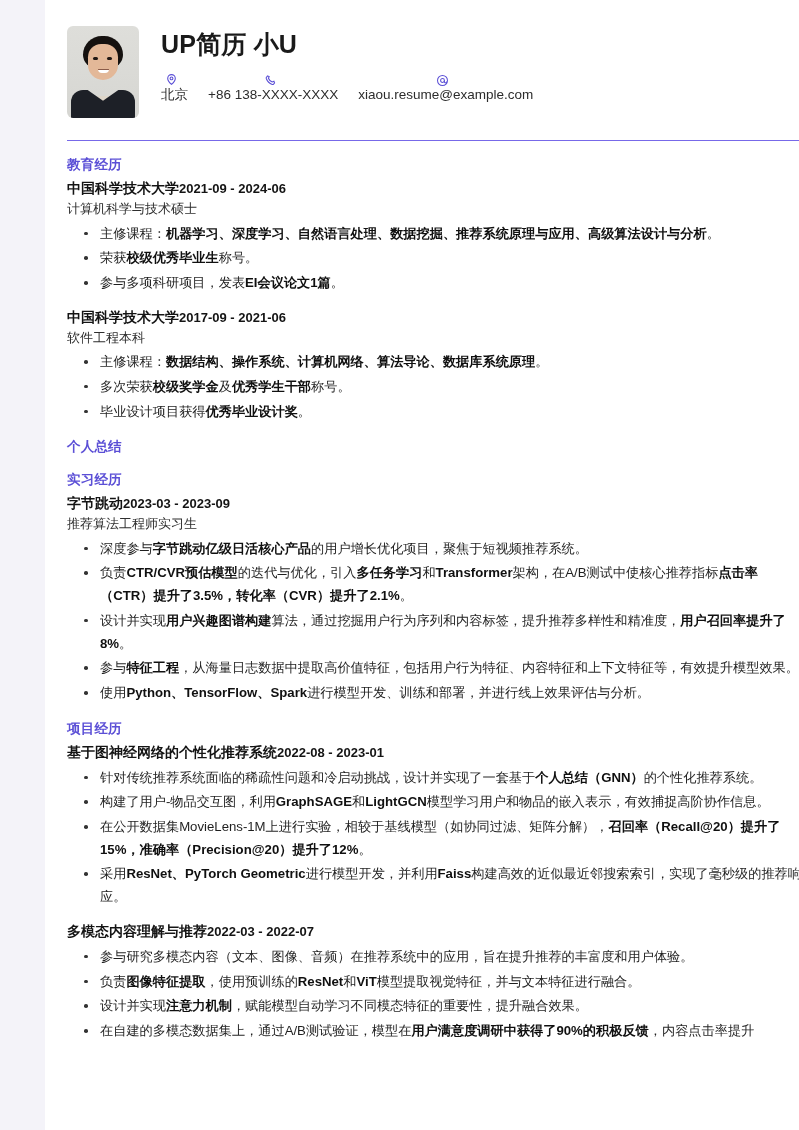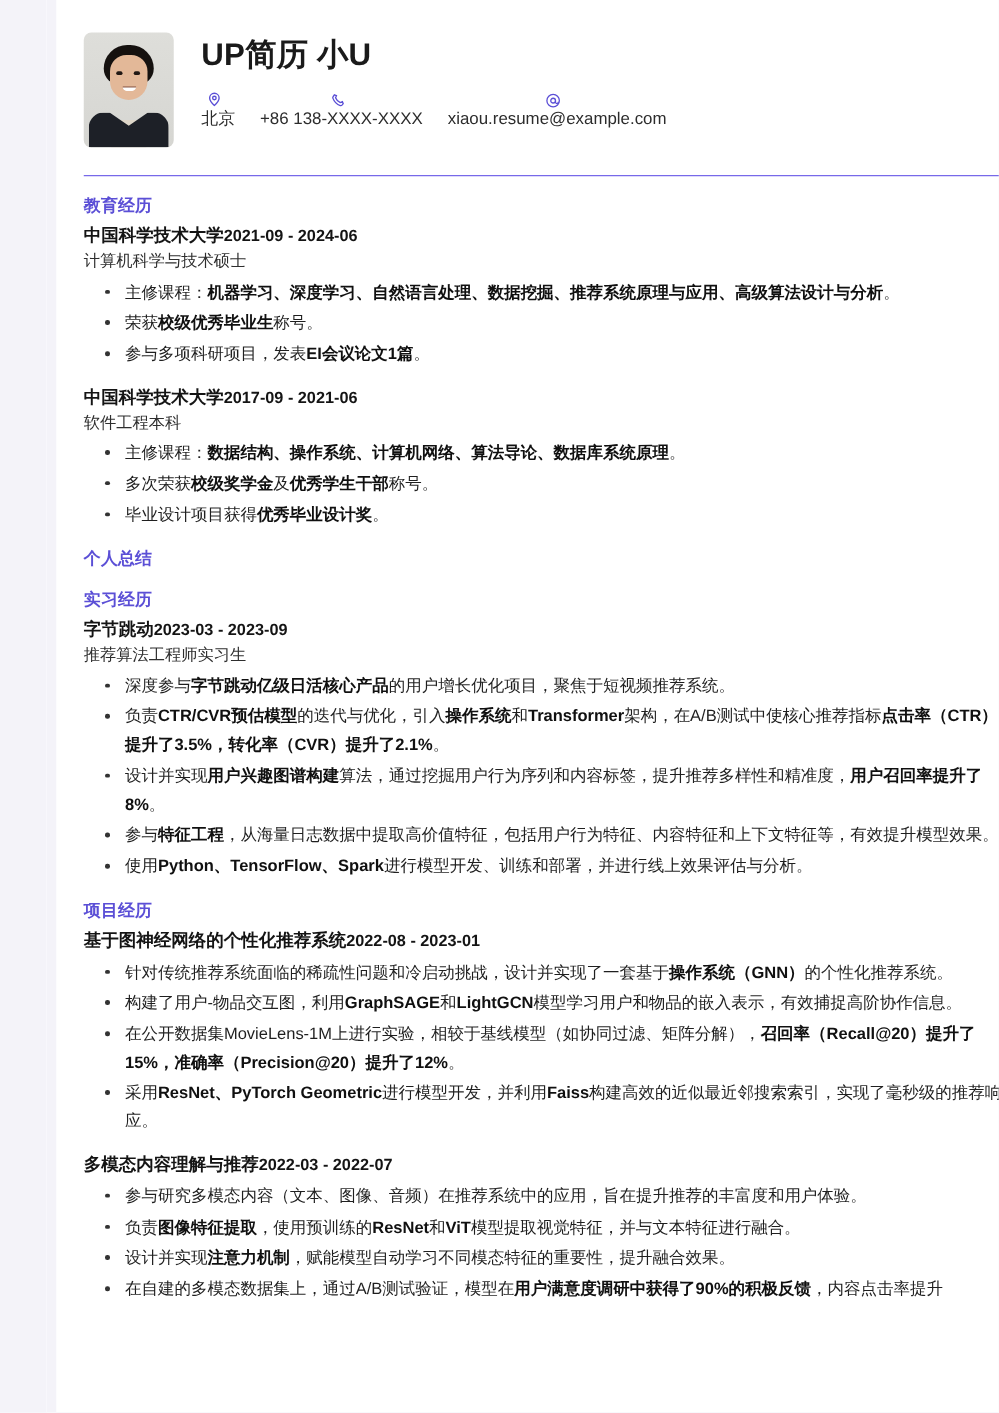--- a/index.html
+++ b/index.html
@@ -205,36 +205,36 @@
           <div class="erow">
             <div class="org">字节跳动</div>
             <div class="date">2023-03 - 2023-09</div>
           </div>
           <div class="erow">
             <div class="role">推荐算法工程师实习生</div>
             <div class="degree"></div>
           </div>
           <ul class="bullets">
             <li>深度参与<b>字节跳动亿级日活核心产品</b>的用户增长优化项目，聚焦于短视频推荐系统。</li>
-            <li>负责<b>CTR/CVR预估模型</b>的迭代与优化，引入<b>操作系统</b>和<b>Transformer</b>架构，在A/B测试中使核心推荐指标<b>点击率（CTR）提升了3.5%，转化率（CVR）提升了2.1%</b>。</li>
+            <li>负责<b>CTR/CVR预估模型</b>的迭代与优化，引入<b>多任务学习</b>和<b>Transformer</b>架构，在A/B测试中使核心推荐指标<b>点击率（CTR）提升了3.5%，转化率（CVR）提升了2.1%</b>。</li>
             <li>设计并实现<b>用户兴趣图谱构建</b>算法，通过挖掘用户行为序列和内容标签，提升推荐多样性和精准度，<b>用户召回率提升了8%</b>。</li>
             <li>参与<b>特征工程</b>，从海量日志数据中提取高价值特征，包括用户行为特征、内容特征和上下文特征等，有效提升模型效果。</li>
             <li>使用<b>Python、TensorFlow、Spark</b>进行模型开发、训练和部署，并进行线上效果评估与分析。</li>
           </ul>
         </div>
       </div>
       <div class="section">
         <div class="sec-title">项目经历</div>
         <div class="entry">
           <div class="erow">
             <div class="org">基于图神经网络的个性化推荐系统</div>
             <div class="date">2022-08 - 2023-01</div>
           </div>
           <ul class="bullets">
-            <li>针对传统推荐系统面临的稀疏性问题和冷启动挑战，设计并实现了一套基于<b>操作系统（GNN）</b>的个性化推荐系统。</li>
+            <li>针对传统推荐系统面临的稀疏性问题和冷启动挑战，设计并实现了一套基于<b>个人总结（GNN）</b>的个性化推荐系统。</li>
             <li>构建了用户-物品交互图，利用<b>GraphSAGE</b>和<b>LightGCN</b>模型学习用户和物品的嵌入表示，有效捕捉高阶协作信息。</li>
             <li>在公开数据集MovieLens-1M上进行实验，相较于基线模型（如协同过滤、矩阵分解），<b>召回率（Recall@20）提升了15%，准确率（Precision@20）提升了12%</b>。</li>
             <li>采用<b>ResNet、PyTorch Geometric</b>进行模型开发，并利用<b>Faiss</b>构建高效的近似最近邻搜索索引，实现了毫秒级的推荐响应。</li>
           </ul>
         </div>
         <div class="entry">
           <div class="erow">
             <div class="org">多模态内容理解与推荐</div>
             <div class="date">2022-03 - 2022-07</div>
           </div>

